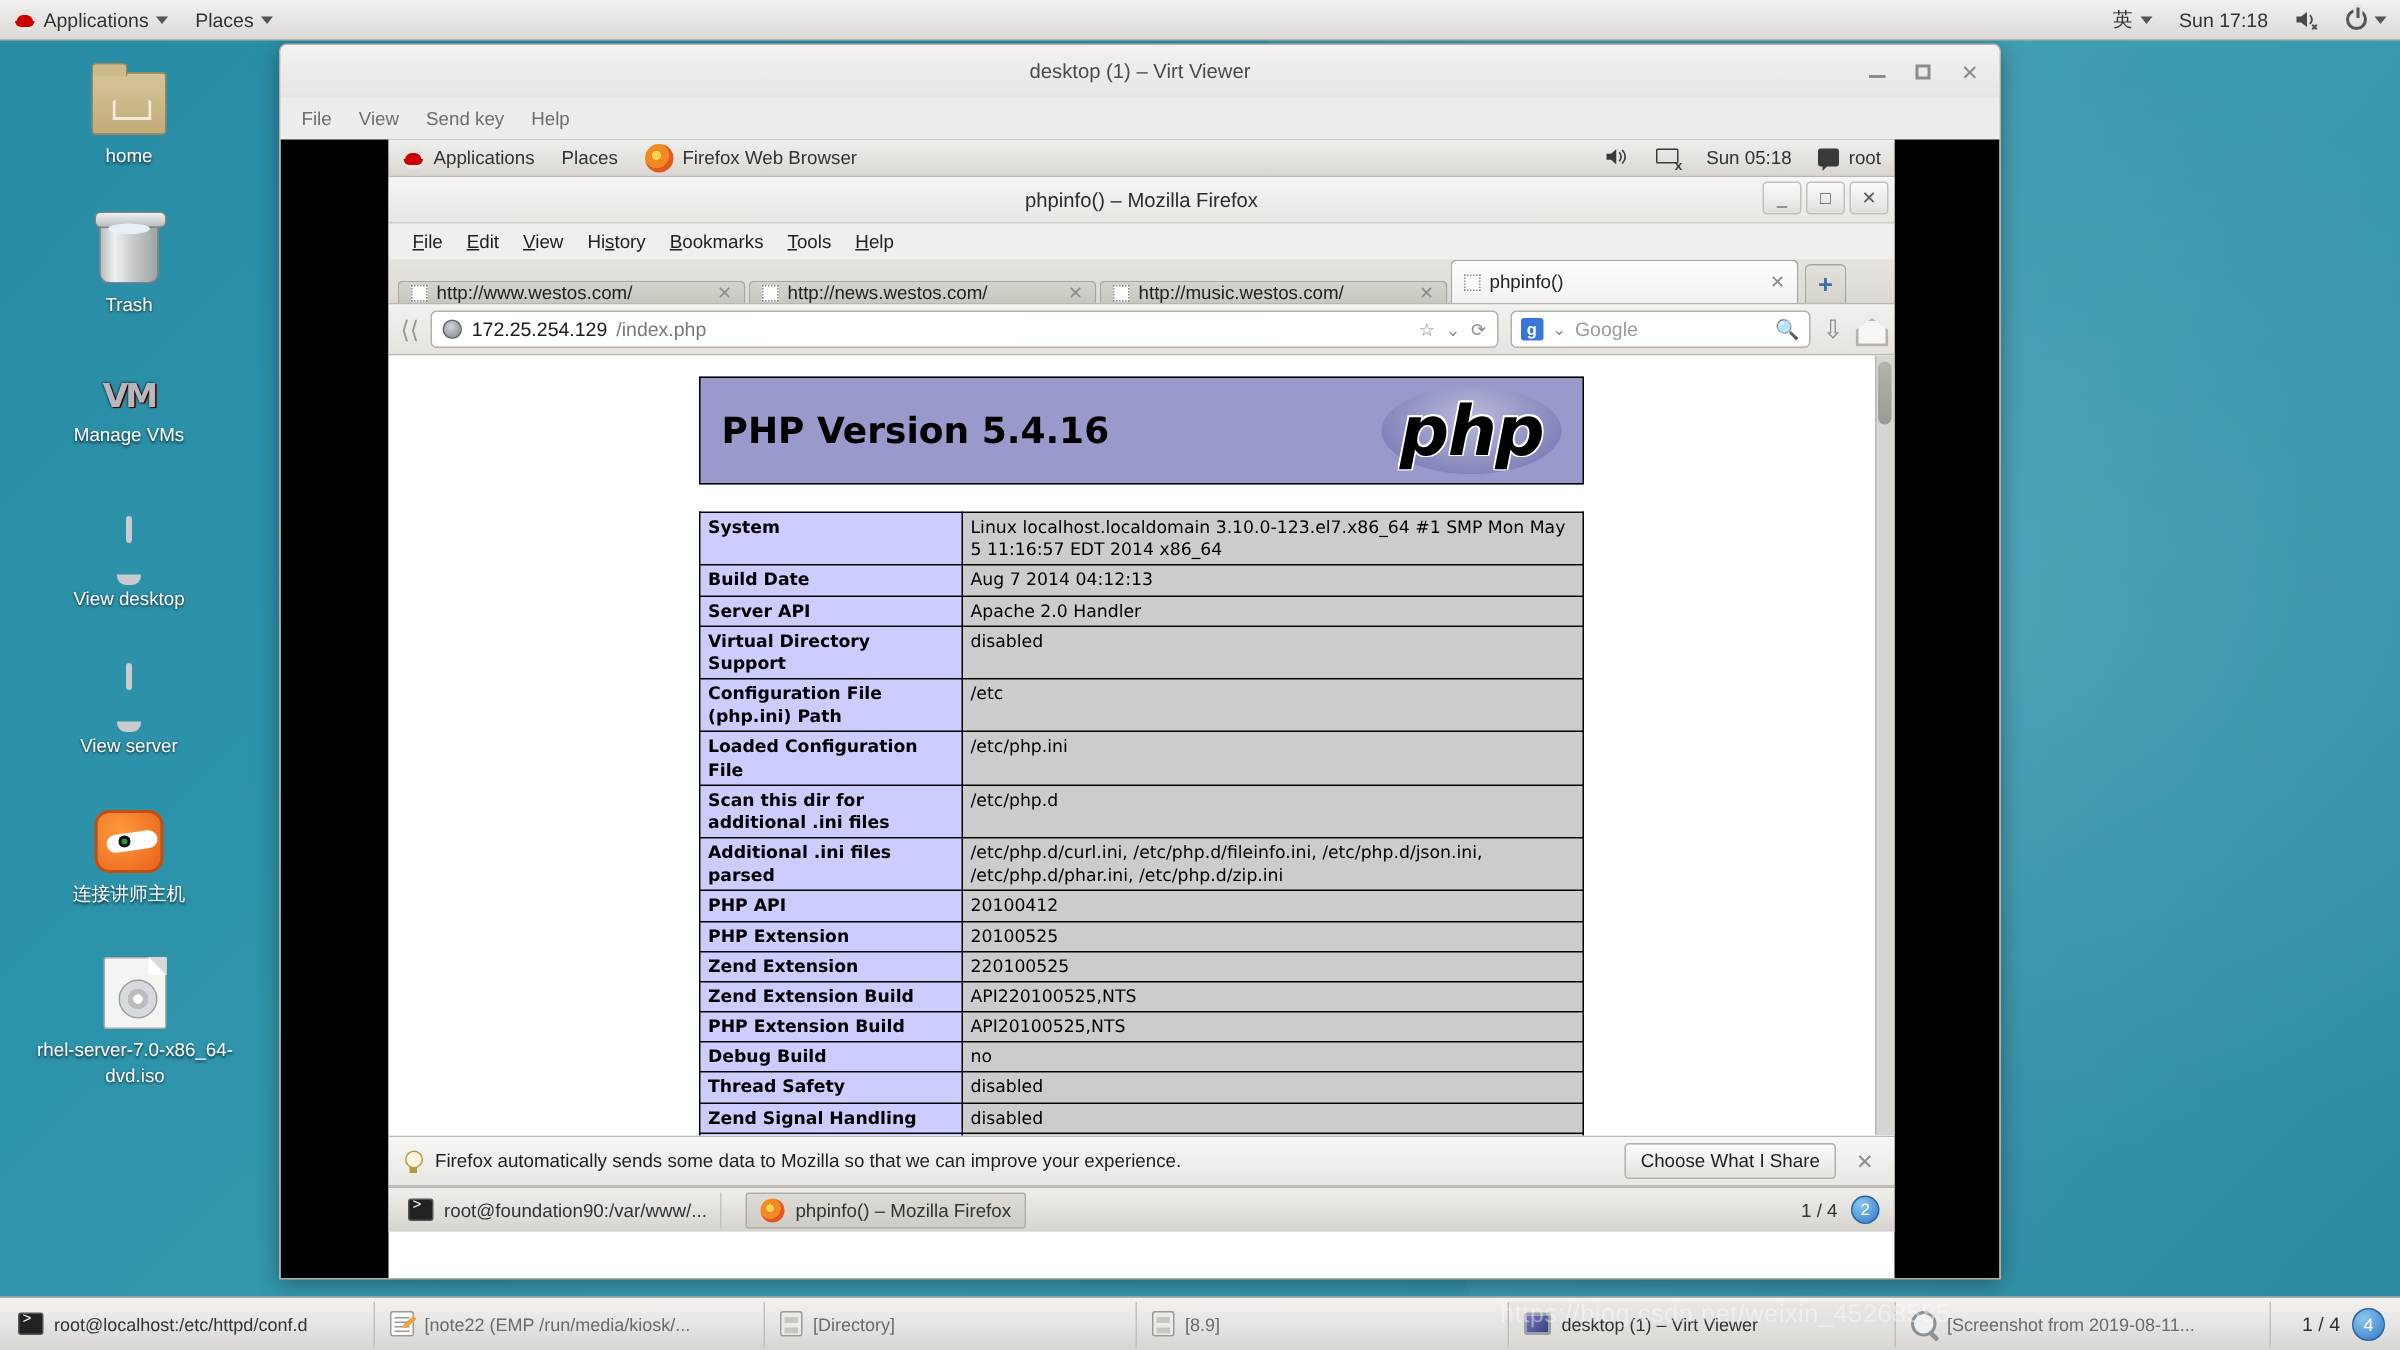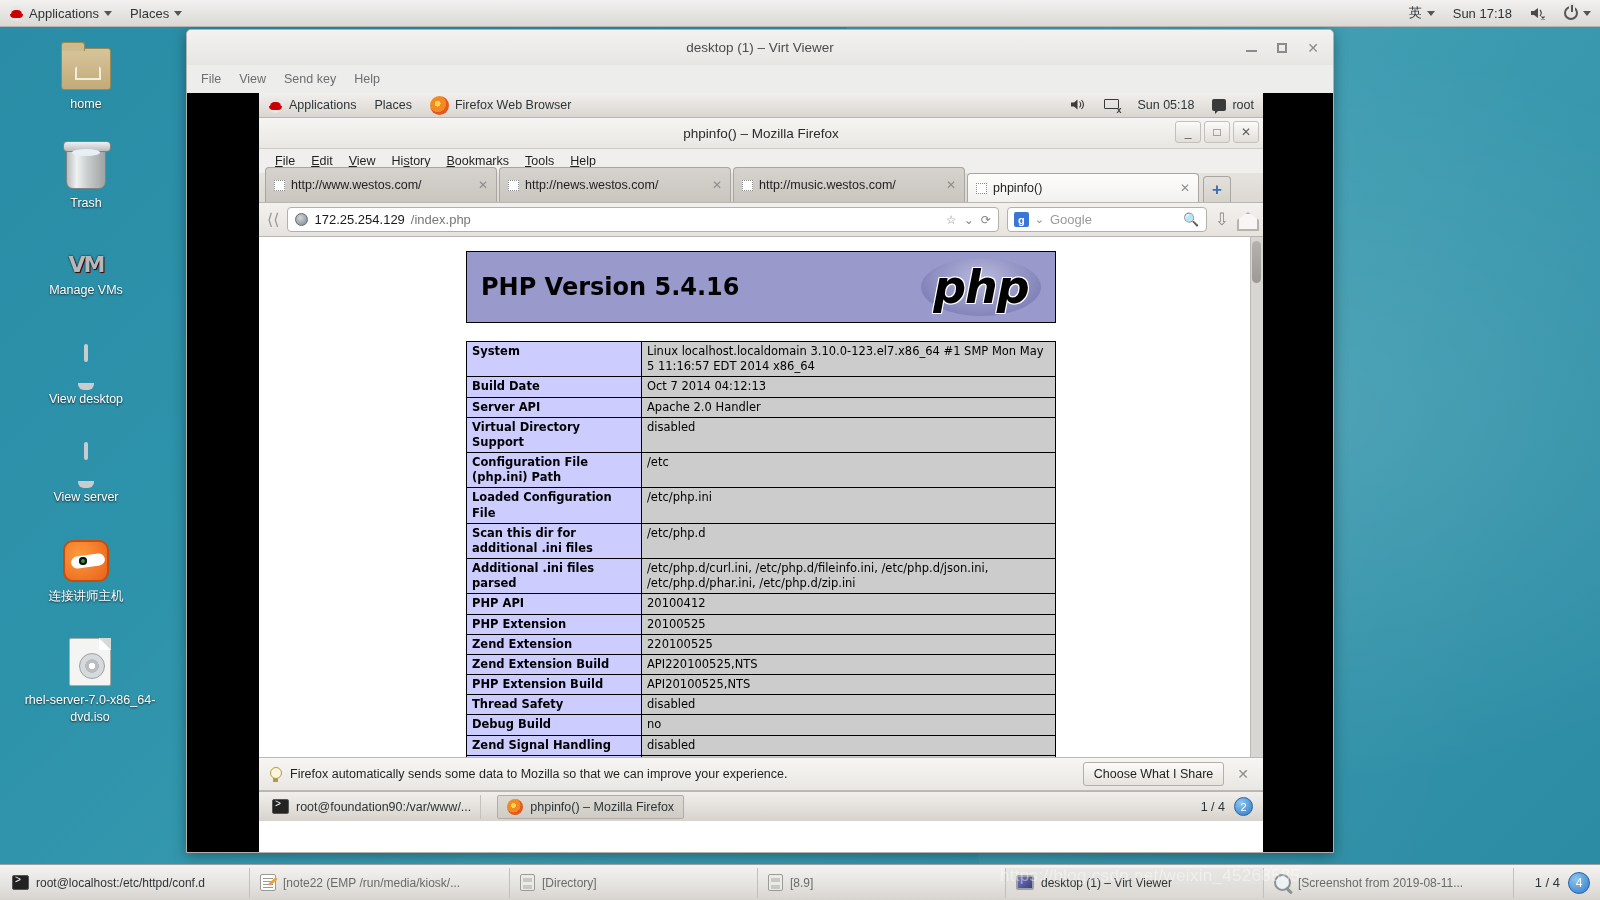--- a/index.html
+++ b/index.html
@@ -198,21 +198,21 @@
   }
   .ff-menubar{
     height:24px; display:flex; align-items:center; gap:16px; padding:0 16px;
     font-size:12.5px; color:#1f1f1f; background:#f0efed;
   }
   .ff-menubar u{ text-decoration: underline; }
 
   .ff-tabs{ height:30px; display:flex; align-items:flex-end; padding:0 6px; gap:2px;
      background:linear-gradient(#e6e3df,#dcd8d3); border-bottom:1px solid #b9b5b0;}
   .ff-tab{
-    height:35px; min-width:232px; max-width:232px; display:flex; align-items:center; gap:6px;
+    height:15px; min-width:232px; max-width:232px; display:flex; align-items:center; gap:6px;
     padding:0 8px; font-size:12.5px; color:#1f1f1f;
     background:linear-gradient(#d6d2cd,#c9c5bf); border:1px solid #a9a5a0; border-bottom:none;
     border-radius:4px 4px 0 0;
   }
   .ff-tab.sel{ background:linear-gradient(#fdfdfc,#f2f1ef); height:29px; }
   .ff-tab .tlabel{ flex:1; overflow:hidden; text-overflow:ellipsis; white-space:nowrap;}
   .ff-tab .tfav{ width:11px;height:11px;border:1px dotted #8a8a8a; background:#fff; flex:none;}
   .ff-tab .tclose{ color:#8d8d8d; font-size:12px; flex:none;}
   .ff-newtab{
     width:28px;height:26px; display:flex;align-items:center;justify-content:center;
@@ -497,21 +497,21 @@
                 <span class="php-logo">php</span>
               </div>
               <table class="phpinfo">
                 <tbody id="phpinfo-rows">
                     <tr>
                       <td class="k">System</td>
                       <td class="v">Linux localhost.localdomain 3.10.0-123.el7.x86_64 #1 SMP Mon May 5 11:16:57 EDT 2014 x86_64</td>
                     </tr>
                     <tr>
                       <td class="k">Build Date</td>
-                      <td class="v">Oct 7 2014 04:12:13</td>
+                      <td class="v">Aug 7 2014 04:12:13</td>
                     </tr>
                     <tr>
                       <td class="k">Server API</td>
                       <td class="v">Apache 2.0 Handler</td>
                     </tr>
                     <tr>
                       <td class="k">Virtual Directory Support</td>
                       <td class="v">disabled</td>
                     </tr>
                     <tr>
@@ -544,26 +544,26 @@
                     </tr>
                     <tr>
                       <td class="k">Zend Extension Build</td>
                       <td class="v">API220100525,NTS</td>
                     </tr>
                     <tr>
                       <td class="k">PHP Extension Build</td>
                       <td class="v">API20100525,NTS</td>
                     </tr>
                     <tr>
+                      <td class="k">Debug Build</td>
+                      <td class="v">no</td>
+                    </tr>
+                    <tr>
                       <td class="k">Thread Safety</td>
                       <td class="v">disabled</td>
-                    </tr>
-                    <tr>
-                      <td class="k">Debug Build</td>
-                      <td class="v">no</td>
                     </tr>
                     <tr>
                       <td class="k">Zend Signal Handling</td>
                       <td class="v">disabled</td>
                     </tr>
                     <tr>
                       <td class="k">Zend Memory Manager</td>
                       <td class="v">enabled</td>
                     </tr>
                   </tbody>

